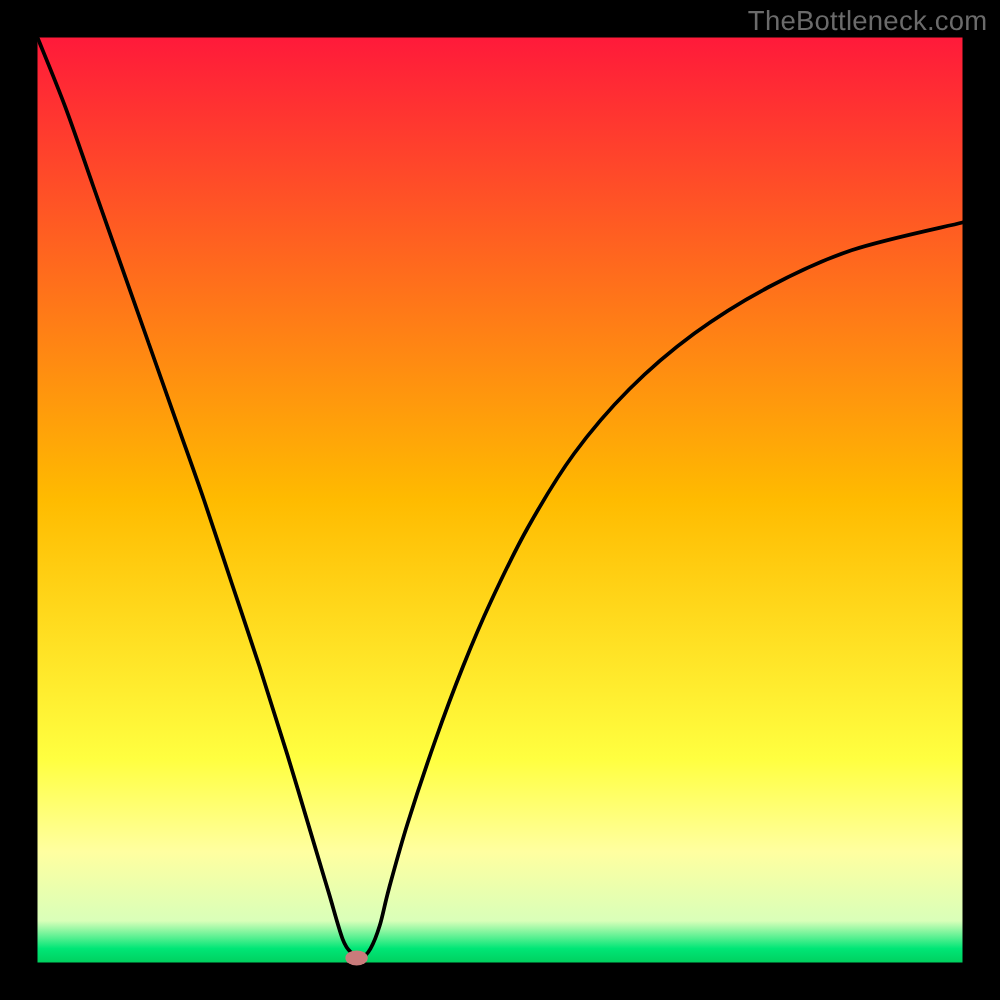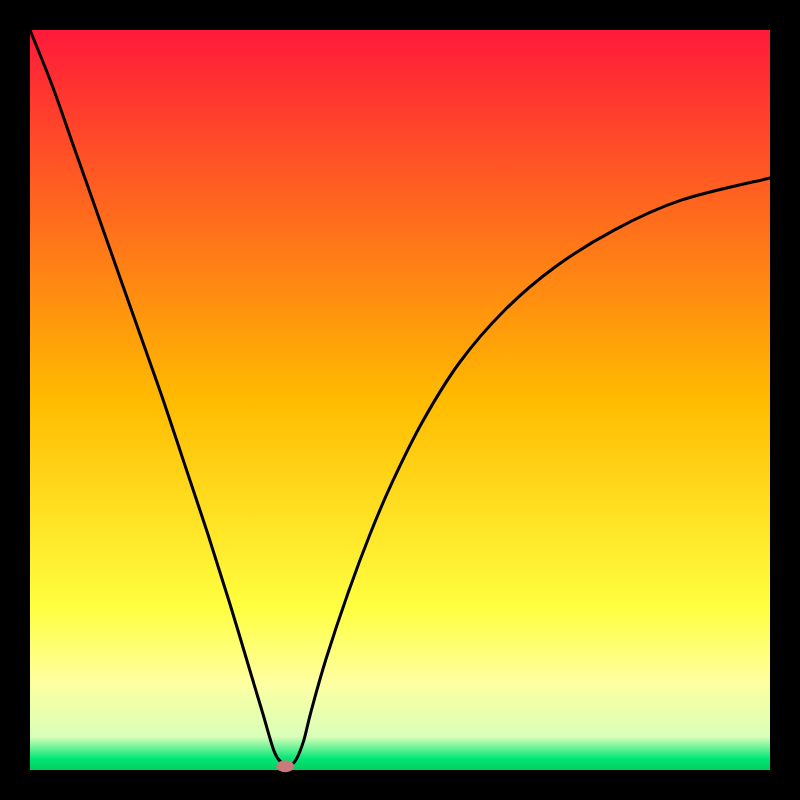--- a/index.html
+++ b/index.html
@@ -30,20 +30,21 @@
   svg.plot {
     position: absolute;
     top: 0;
     left: 0;
   }
 </style>
 </head>
 <body>
 
 <div class="frame">
+  <div class="watermark">TheBottleneck.com</div>
   <svg class="plot" width="800" height="800" viewBox="0 0 800 800">
       <defs>
         <linearGradient id="bg-grad" x1="0" y1="0" x2="0" y2="1">
           <stop offset="0.00%" stop-color="#ff1a3a"></stop>
           <stop offset="50.00%" stop-color="#ffbb00"></stop>
           <stop offset="78.00%" stop-color="#ffff40"></stop>
           <stop offset="88.00%" stop-color="#ffffa0"></stop>
           <stop offset="95.50%" stop-color="#d9ffb9"></stop>
           <stop offset="98.50%" stop-color="#00e676"></stop>
           <stop offset="100.00%" stop-color="#00d05f"></stop>

